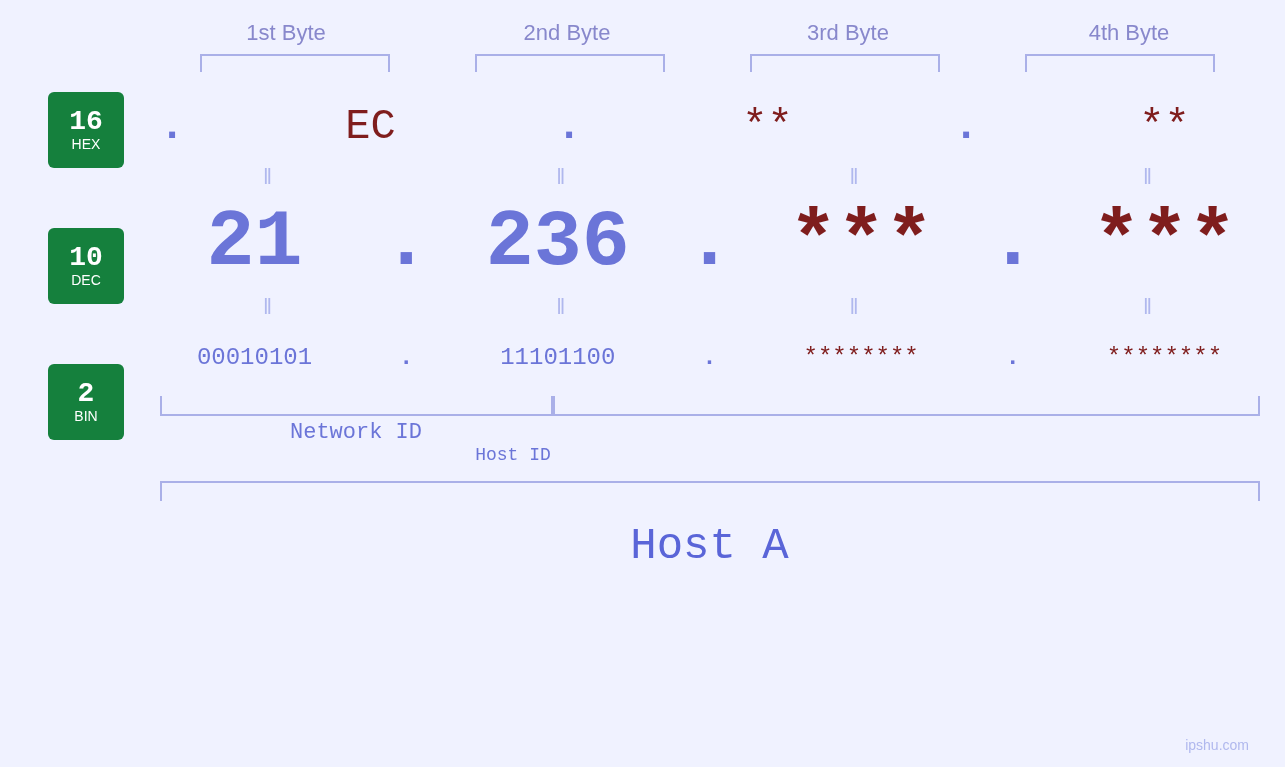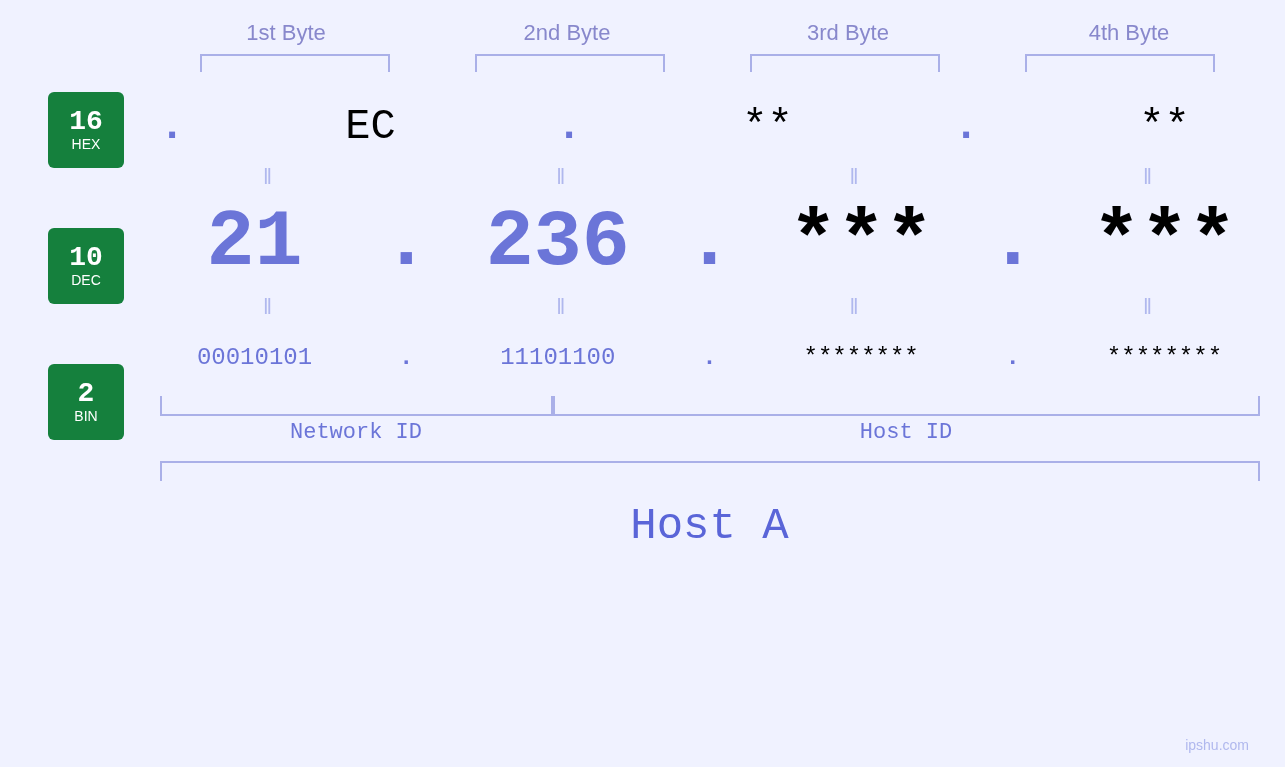--- a/index.html
+++ b/index.html
@@ -165,21 +165,21 @@
     .byte-cell.dec {
       font-size: 80px;
       font-weight: bold;
     }
 
     .byte-cell.bin {
       font-size: 24px;
     }
 
     .byte-cell.masked {
-      color: #000000;
+      color: #7f1d1d;
     }
 
     
     .dot-cell {
       color: #6b75d8;
       font-weight: bold;
       display: flex;
       align-items: center;
       justify-content: center;
     }
@@ -208,34 +208,35 @@
       height: 20px;
       border: 2px solid #aab0e8;
       border-top: none;
       margin-left: 0px;
     }
 
     .bottom-labels {
       display: flex;
       width: 1100px;
       margin-top: 4px;
+      flex-direction: column;
     }
 
     .network-label {
       width: 393px;
       text-align: center;
       color: #6b75d8;
       font-size: 22px;
     }
 
     .host-label {
       width: 707px;
       text-align: center;
       color: #6b75d8;
-      font-size: 22px;
+      font-size: 18px;
     }
 
     
     .top-big-bracket {
       width: 1100px;
       height: 20px;
       border: 2px solid #aab0e8;
       border-bottom: none;
       margin-bottom: 4px;
       margin-top: 16px;

